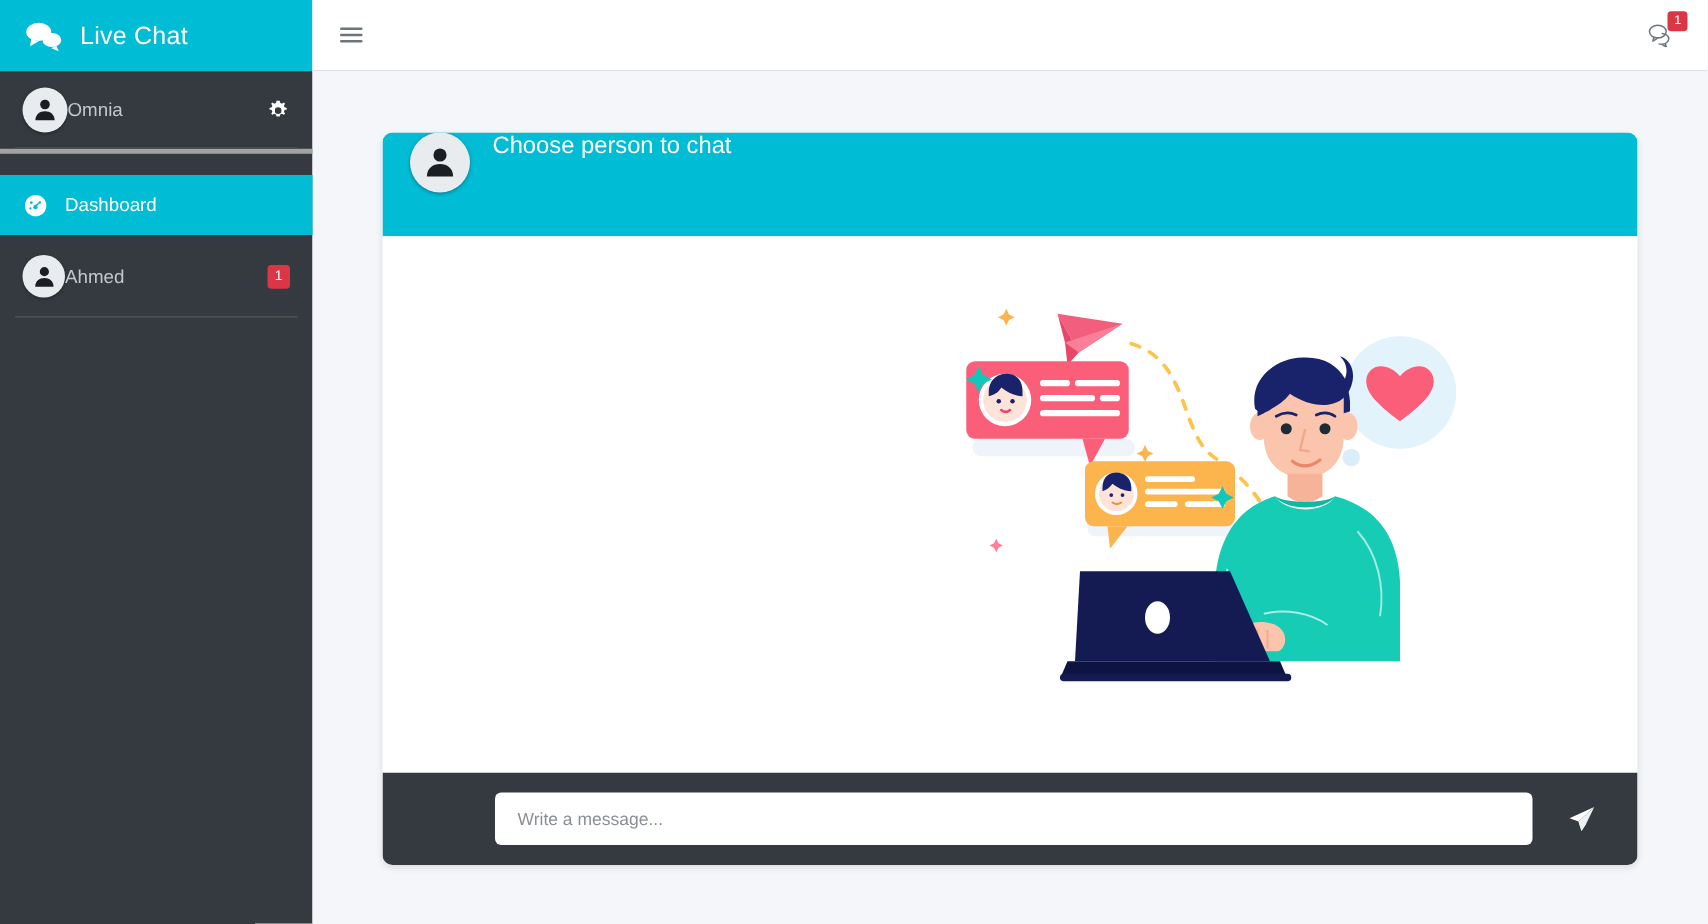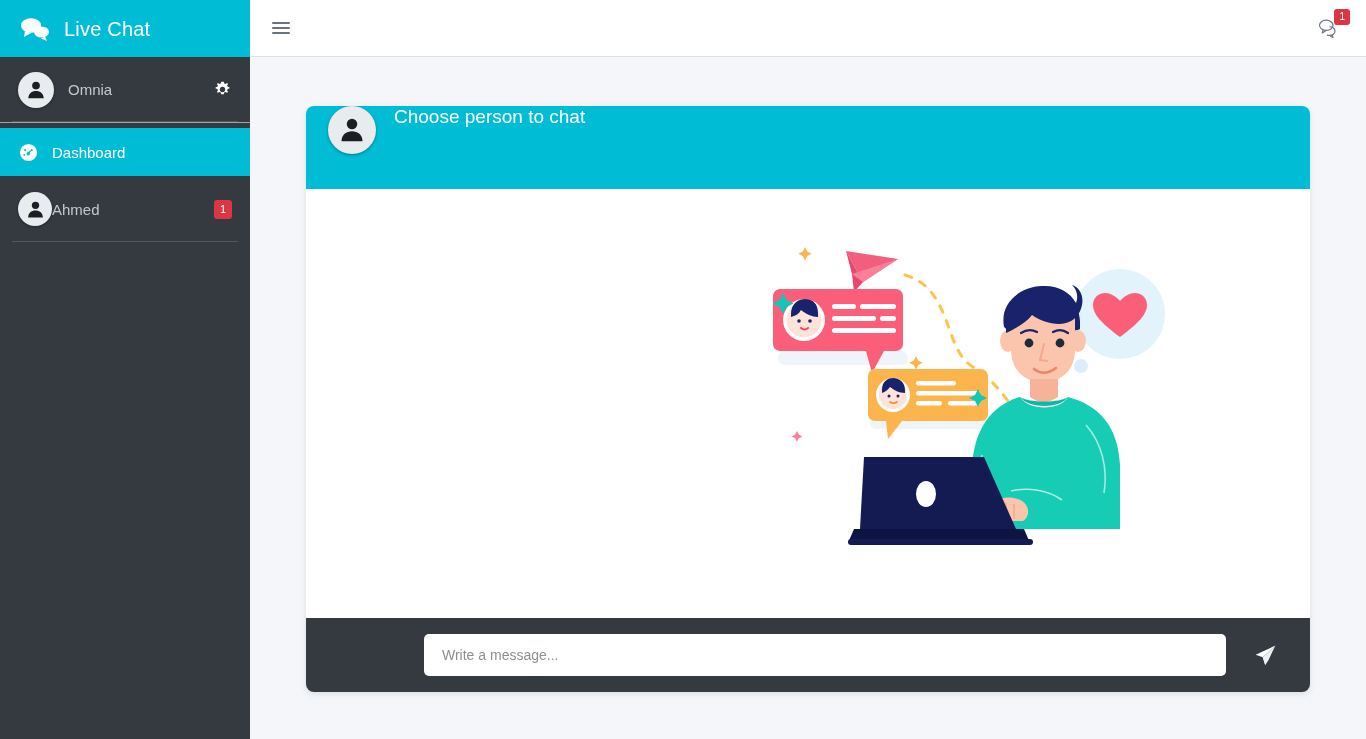--- a/index.html
+++ b/index.html
@@ -44,22 +44,21 @@
     font-size: 20px;
     font-weight: 400;
     letter-spacing: .2px;
     line-height: 1;
   }
 
   .user-panel {
     display: flex;
     align-items: center;
     padding: 14px 18px 14px 18px;
-    gap: 14px;
-    border-bottom: 1px solid #a3a3a3;
+    border-bottom: 4px solid #a3a3a3;
     margin: 0 0 0 0;
     position: relative;
     height: 66px;
   }
   .user-panel .divider-line {
     position: absolute;
     left: 12px; right: 12px; bottom: 0;
     height: 1px; background: #4f565c;
   }
   .avatar {
@@ -78,21 +77,21 @@
     font-size: 15px;
     flex: 1;
   }
   .gear-btn {
     width: 20px; height: 20px;
     display: flex; align-items: center; justify-content: center;
     cursor: pointer;
   }
   .gear-btn svg { width: 17px; height: 17px; display: block; }
 
-  .nav { padding-top: 5px; }
+  .nav { padding-top: 17px; }
 
   .nav-item {
     display: flex;
     align-items: center;
     gap: 14px;
     padding: 0 18px;
     height: 48px;
     cursor: pointer;
     position: relative;
   }
@@ -257,21 +256,20 @@
     height: 42px;
     border: none;
     border-radius: 5px;
     background: #ffffff;
     padding: 0 18px;
     font-size: 14px;
     font-family: "Liberation Sans", sans-serif;
     color: #495057;
     outline: none;
     min-width: 0;
-    margin-left: 28px;
   }
   .msg-input::placeholder { color: #8a8f94; }
   .send-btn {
     width: 34px; height: 34px;
     background: transparent;
     border: none;
     display: flex; align-items: center; justify-content: center;
     cursor: pointer;
     padding: 0;
   }

